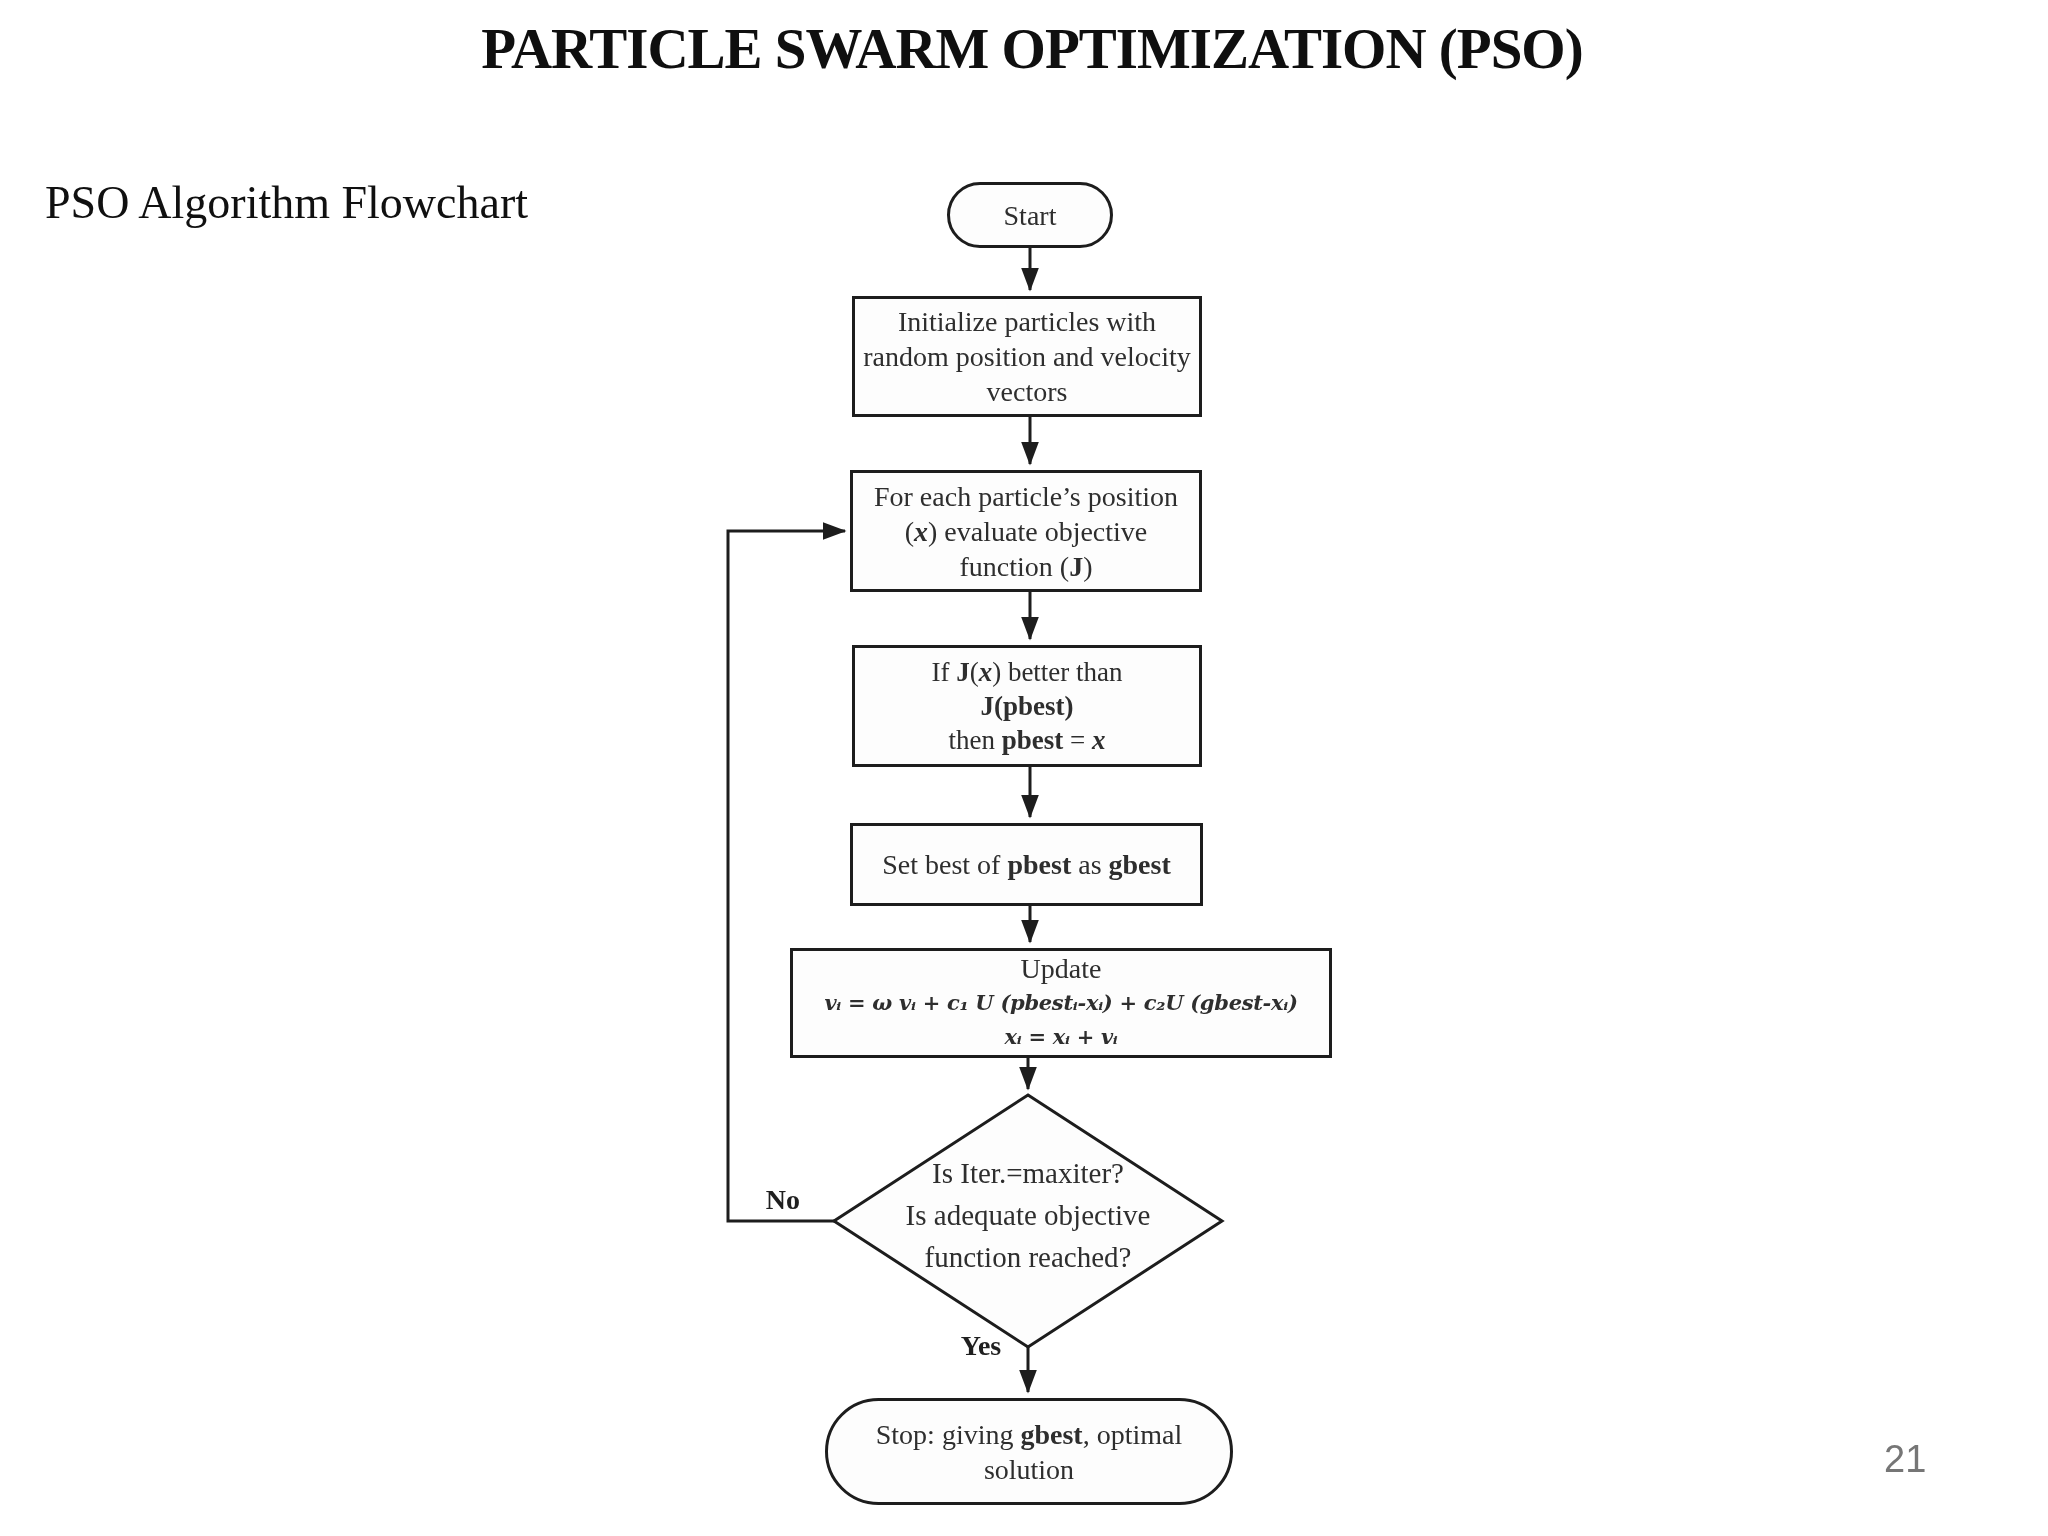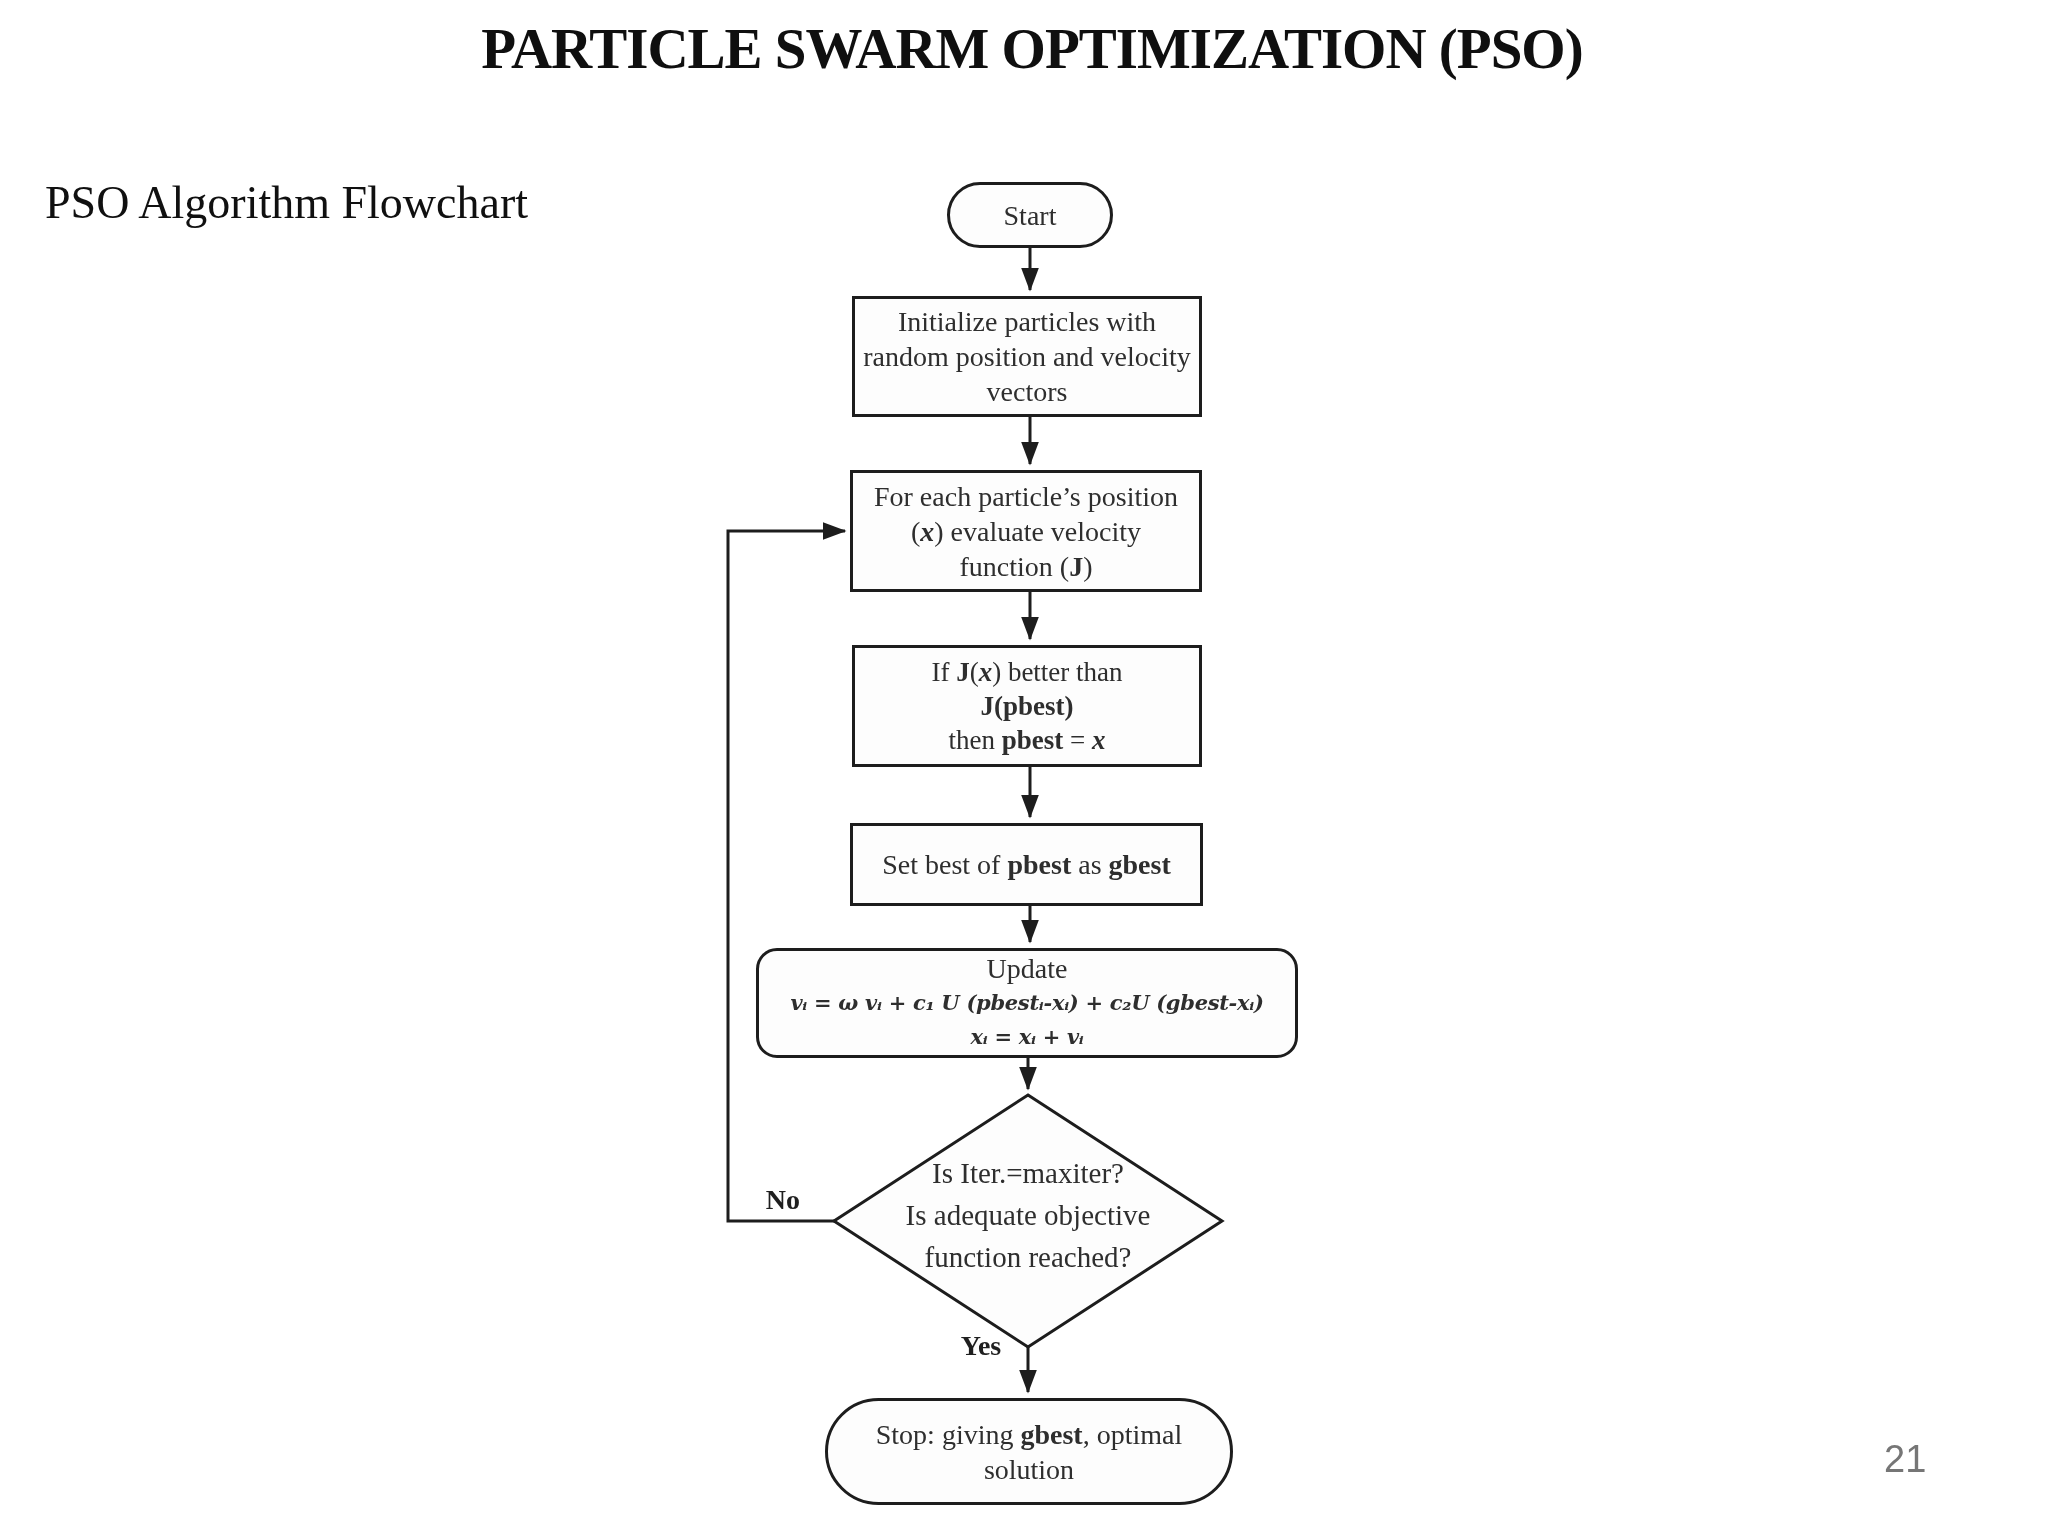--- a/index.html
+++ b/index.html
@@ -18,21 +18,21 @@
   .node{
     position:absolute; box-sizing:border-box; border:3px solid #1d1d1d; background:#fdfdfd;
     display:flex; flex-direction:column; justify-content:center; align-items:center;
     text-align:left; color:#2e2e2e; font-size:28px; line-height:35px; z-index:2;
   }
   .start{ left:947px; top:182px; width:166px; height:66px; border-radius:33px; }
   .box-init{ left:852px; top:296px; width:350px; height:121px; }
   .box-eval{ left:850px; top:470px; width:352px; height:122px; }
   .box-comp{ left:852px; top:645px; width:350px; height:122px; font-size:27px; line-height:34px; }
   .box-set{ left:850px; top:823px; width:353px; height:83px; }
-  .box-update{ left:756px; top:948px; width:542px; height:110px; line-height:34px;border-radius:21px; }
+  .box-update{ left:790px; top:948px; width:542px; height:110px; line-height:34px; }
   .stop{ left:825px; top:1398px; width:408px; height:107px; border-radius:54px; }
   .diamond-label{
     position:absolute; left:834px; top:1152px; width:388px; text-align:center;
     font-size:29px; line-height:42px; color:#2e2e2e; z-index:2;
   }
   .formula{
     font-family:"DejaVu Serif",serif; font-weight:bold; font-style:italic;
     font-size:21px; white-space:nowrap; letter-spacing:-0.3px;
   }
   .edge-label{ position:absolute; font-weight:bold; font-size:28px; color:#1f1f1f; z-index:2; }
@@ -76,21 +76,21 @@
 
   <div class="node box-init">
     <div>Initialize particles with</div>
     <div>random position and velocity</div>
     <div>vectors</div>
   </div>
 
   <div class="node box-eval">
     <div>For each particle’s position</div>
     <div>
-      <span>(</span><span class="bi">x</span><span>) evaluate velocity</span>
+      <span>(</span><span class="bi">x</span><span>) evaluate objective</span>
     </div>
     <div>
       <span>function (</span><span class="b">J</span><span>)</span>
     </div>
   </div>
 
   <div class="node box-comp">
     <div>
       <span>If </span><span class="b">J</span><span>(</span><span class="bi">x</span><span>) better than</span>
     </div>

